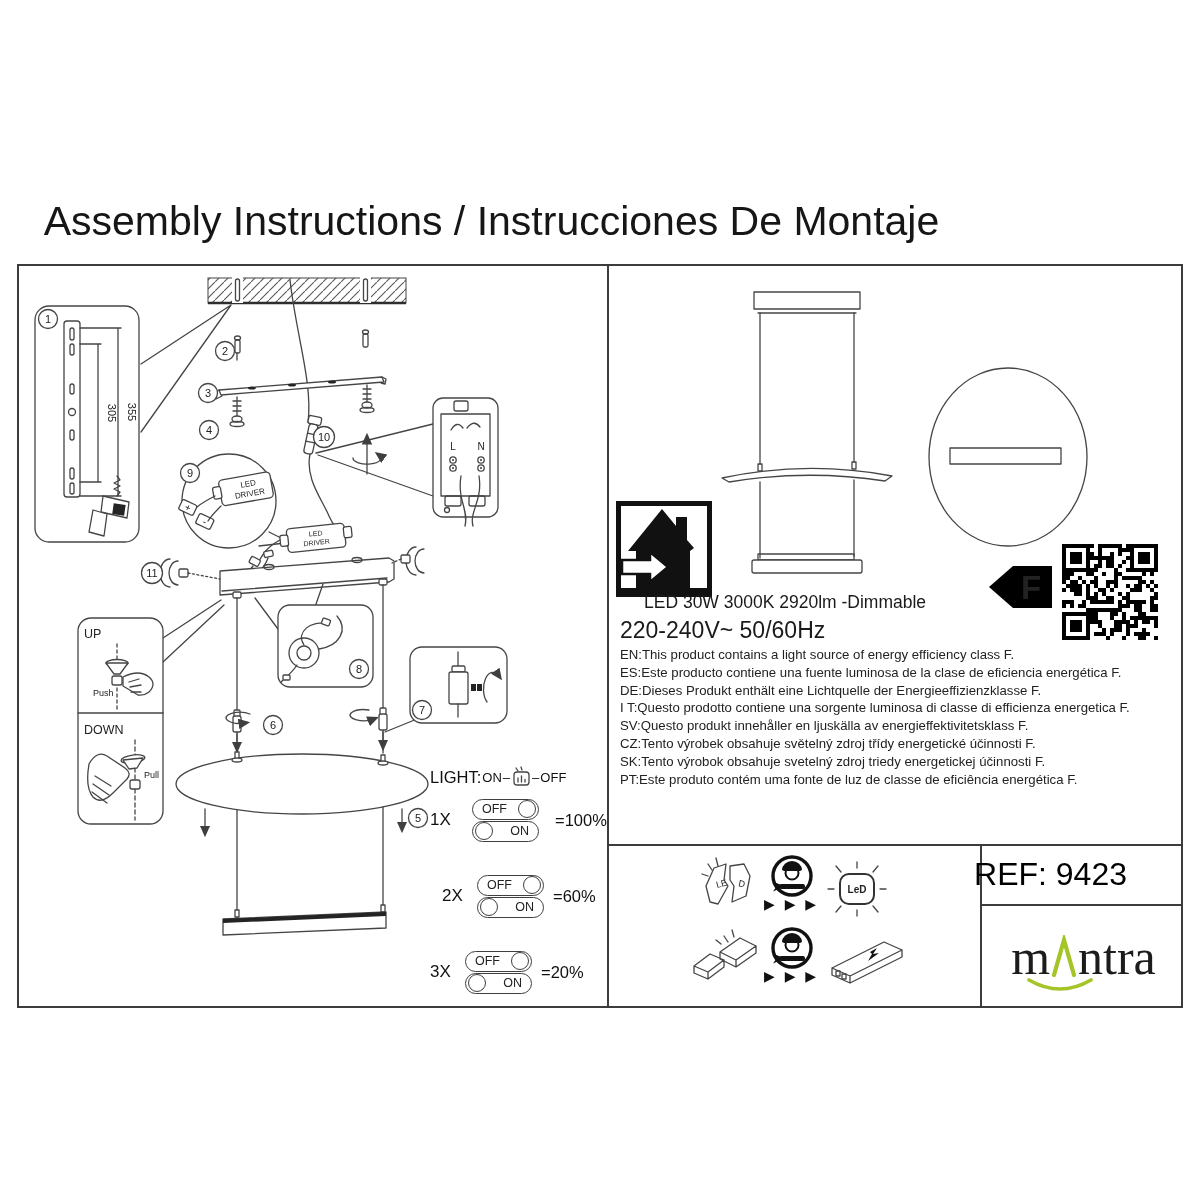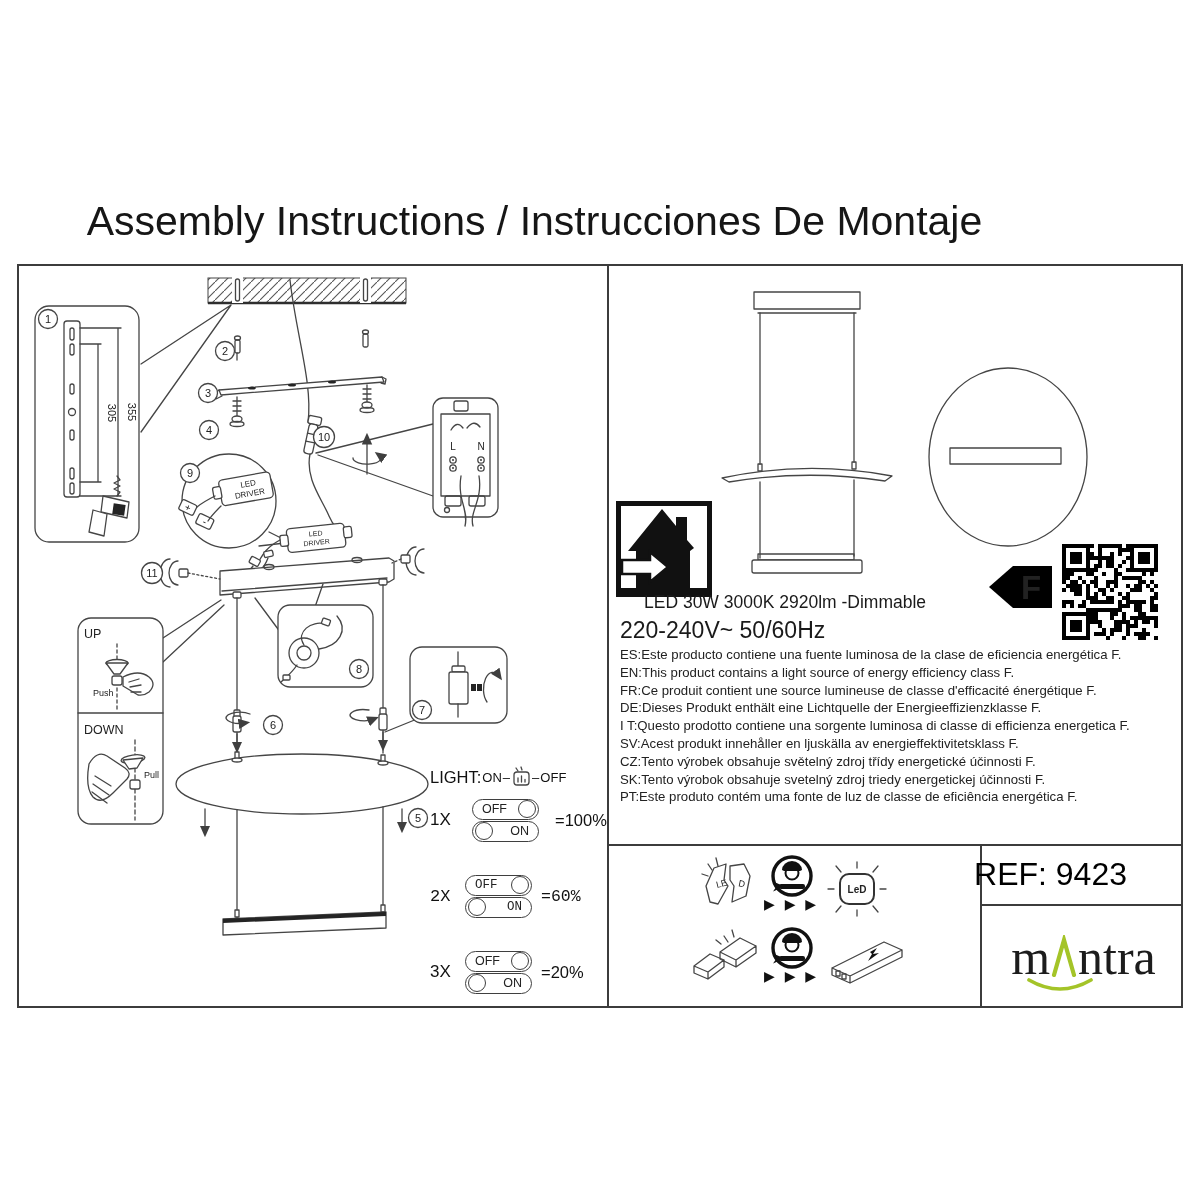--- a/index.html
+++ b/index.html
@@ -1,18 +1,18 @@
 <!DOCTYPE html>
 <html style="--brand-green: #a4c428; --line-gray: #3f3f3f;"><head>
 <meta charset="utf-8">
 <style>
   html,body{margin:0;padding:0;background:#fff;}
   body{width:1200px;height:1200px;position:relative;font-family:"Liberation Sans","DejaVu Sans",sans-serif;color:#111;overflow:hidden;}
   .abs{position:absolute;}
-  .title{left:0;top:198px;width:983px;text-align:center;font-size:41px;color:#161616;letter-spacing:0;padding-left:43px;}
+  .title{left:0;top:198px;width:983px;text-align:center;font-size:41px;color:#161616;letter-spacing:0;}
   .frame{left:17px;top:264px;width:1162px;height:740px;border:2px solid #3c3c3c;}
   .vline,.hline{background:#3c3c3c;}
   svg text{font-family:"Liberation Sans","DejaVu Sans",sans-serif;fill:#222;}
   .ln{fill:none;stroke:#454545;stroke-width:1.3;stroke-linecap:round;stroke-linejoin:round;}
   .lnw{fill:#fff;stroke:#454545;stroke-width:1.3;stroke-linejoin:round;}
   .dk{fill:#242424;stroke:none;}
   .num{font-size:11px;text-anchor:middle;}
   .t7{font-size:7px;text-anchor:middle;}
   .t8{font-size:8px;text-anchor:middle;}
   .t9{font-size:9px;}
@@ -340,21 +340,21 @@
         <span>OFF</span>
         <span class="knob"></span>
       </div>
     <div class="pill on">
         <span class="knob"></span>
         <span>ON</span>
       </div>
   </div>
   <span class="value">=100%</span>
 </div>
-<div class="abs dimrow" style="left:430px;top:872px;font-family:Liberation Mono, monospace;">
+<div class="abs dimrow" style="left:442px;top:872px;">
   <span class="presses">2X</span>
   <div class="pills">
     <div class="pill off">
         <span>OFF</span>
         <span class="knob"></span>
       </div>
     <div class="pill on">
         <span class="knob"></span>
         <span>ON</span>
       </div>
@@ -420,26 +420,25 @@
     <rect x="68" y="0" width="28" height="28" fill="#000"></rect>
       <rect x="72" y="4" width="20" height="20" fill="#fff"></rect>
       <rect x="76" y="8" width="12" height="12" fill="#000"></rect>
     <rect x="0" y="68" width="28" height="28" fill="#000"></rect>
       <rect x="4" y="72" width="20" height="20" fill="#fff"></rect>
       <rect x="8" y="76" width="12" height="12" fill="#000"></rect>
   </g>
 </svg>
 
 <div class="abs langs">
+  <div>EN:This product contains a light source of energy efficiency class F.</div>
   <div>ES:Este producto contiene una fuente luminosa de la clase de eficiencia energética F.</div>
-  <div>EN:This product contains a light source of energy efficiency class F.</div>
-  <div>FR:Ce produit contient une source lumineuse de classe d'efficacité énergétique F.</div>
   <div>DE:Dieses Produkt enthält eine Lichtquelle der Energieeffizienzklasse F.</div>
   <div>I T:Questo prodotto contiene una sorgente luminosa di classe di efficienza energetica F.</div>
-  <div>SV:Acest produkt innehåller en ljuskälla av energieffektivitetsklass F.</div>
+  <div>SV:Questo produkt innehåller en ljuskälla av energieffektivitetsklass F.</div>
   <div>CZ:Tento výrobek obsahuje světelný zdroj třídy energetické účinnosti F.</div>
   <div>SK:Tento výrobok obsahuje svetelný zdroj triedy energetickej účinnosti F.</div>
   <div>PT:Este produto contém uma fonte de luz de classe de eficiência energética F.</div>
 </div>
 
 <svg class="abs" style="left:700px;top:856px;" width="56" height="58" viewBox="0 0 56 58">
   <path class="ln" d="M8,8 L12,14 M16,2 L18,10 M2,18 L8,20"></path>
   <path class="ln" d="M10,46 L6,30 L14,12 L26,8 L24,24 L28,30 L18,48 Z"></path>
   <path class="ln" d="M30,10 L44,8 L50,20 L46,40 L32,46 L34,30 L30,24 Z"></path>
   <text x="17" y="32" font-size="9" transform="rotate(-14 17 32)">LE</text>

